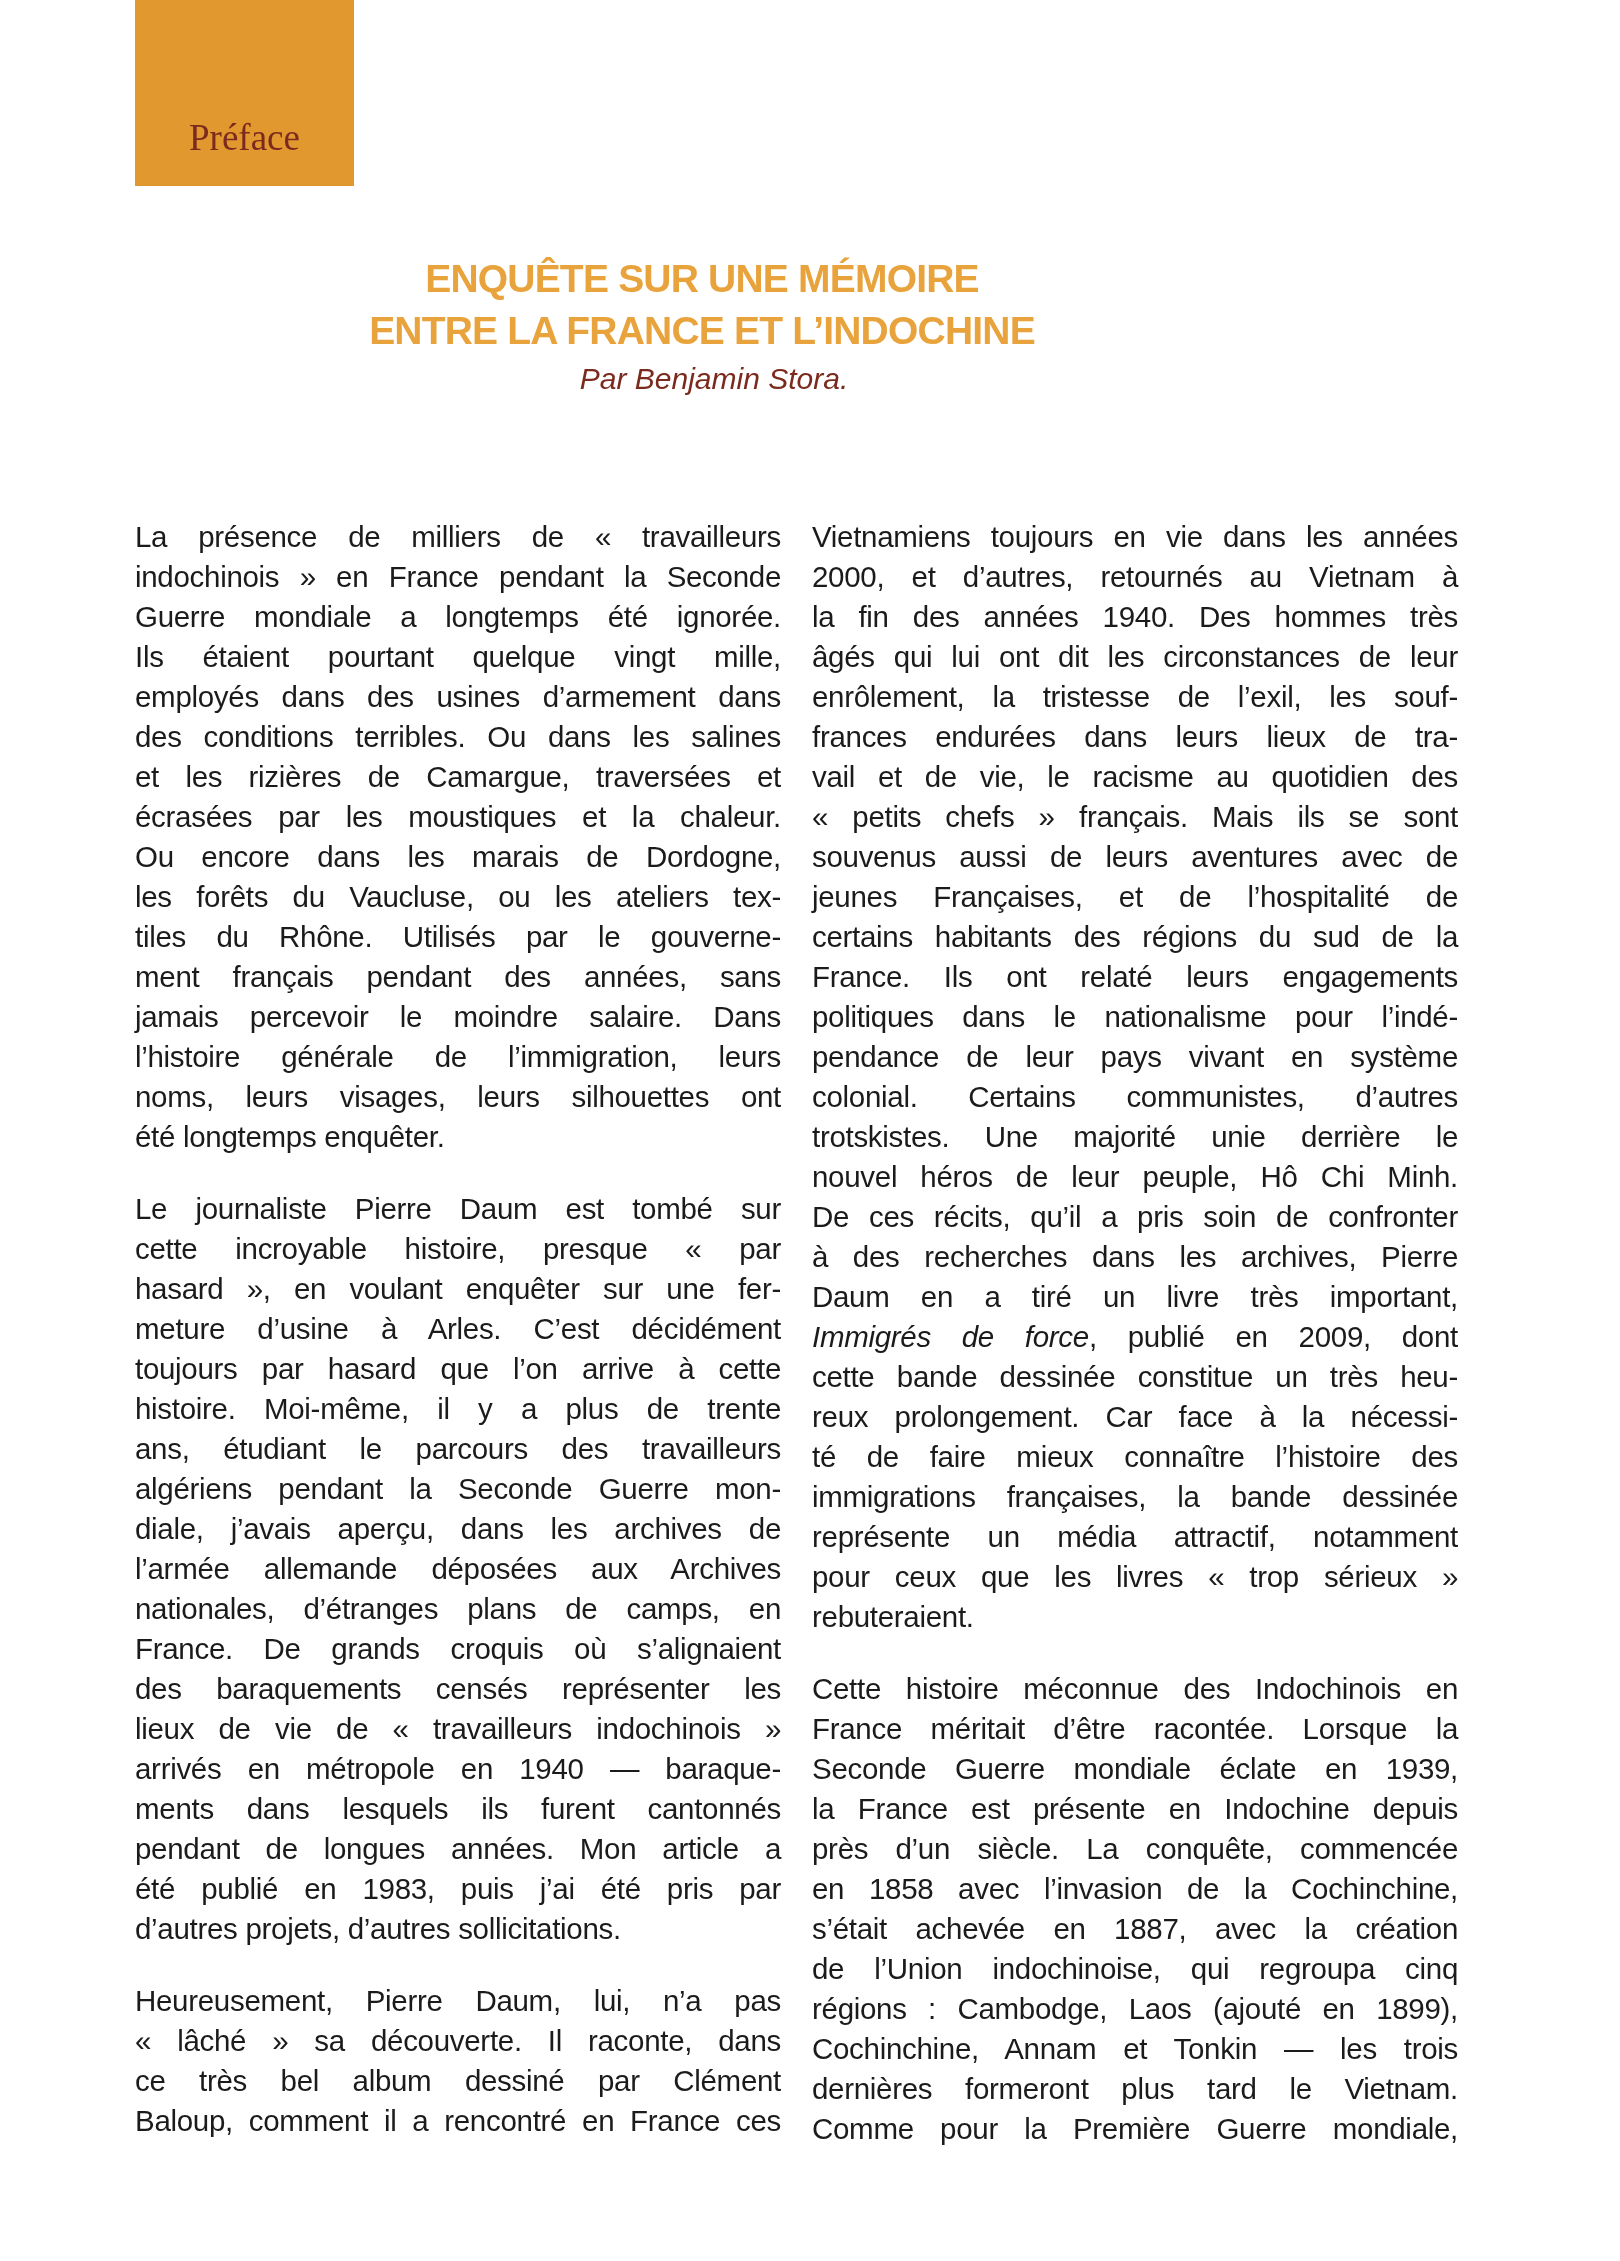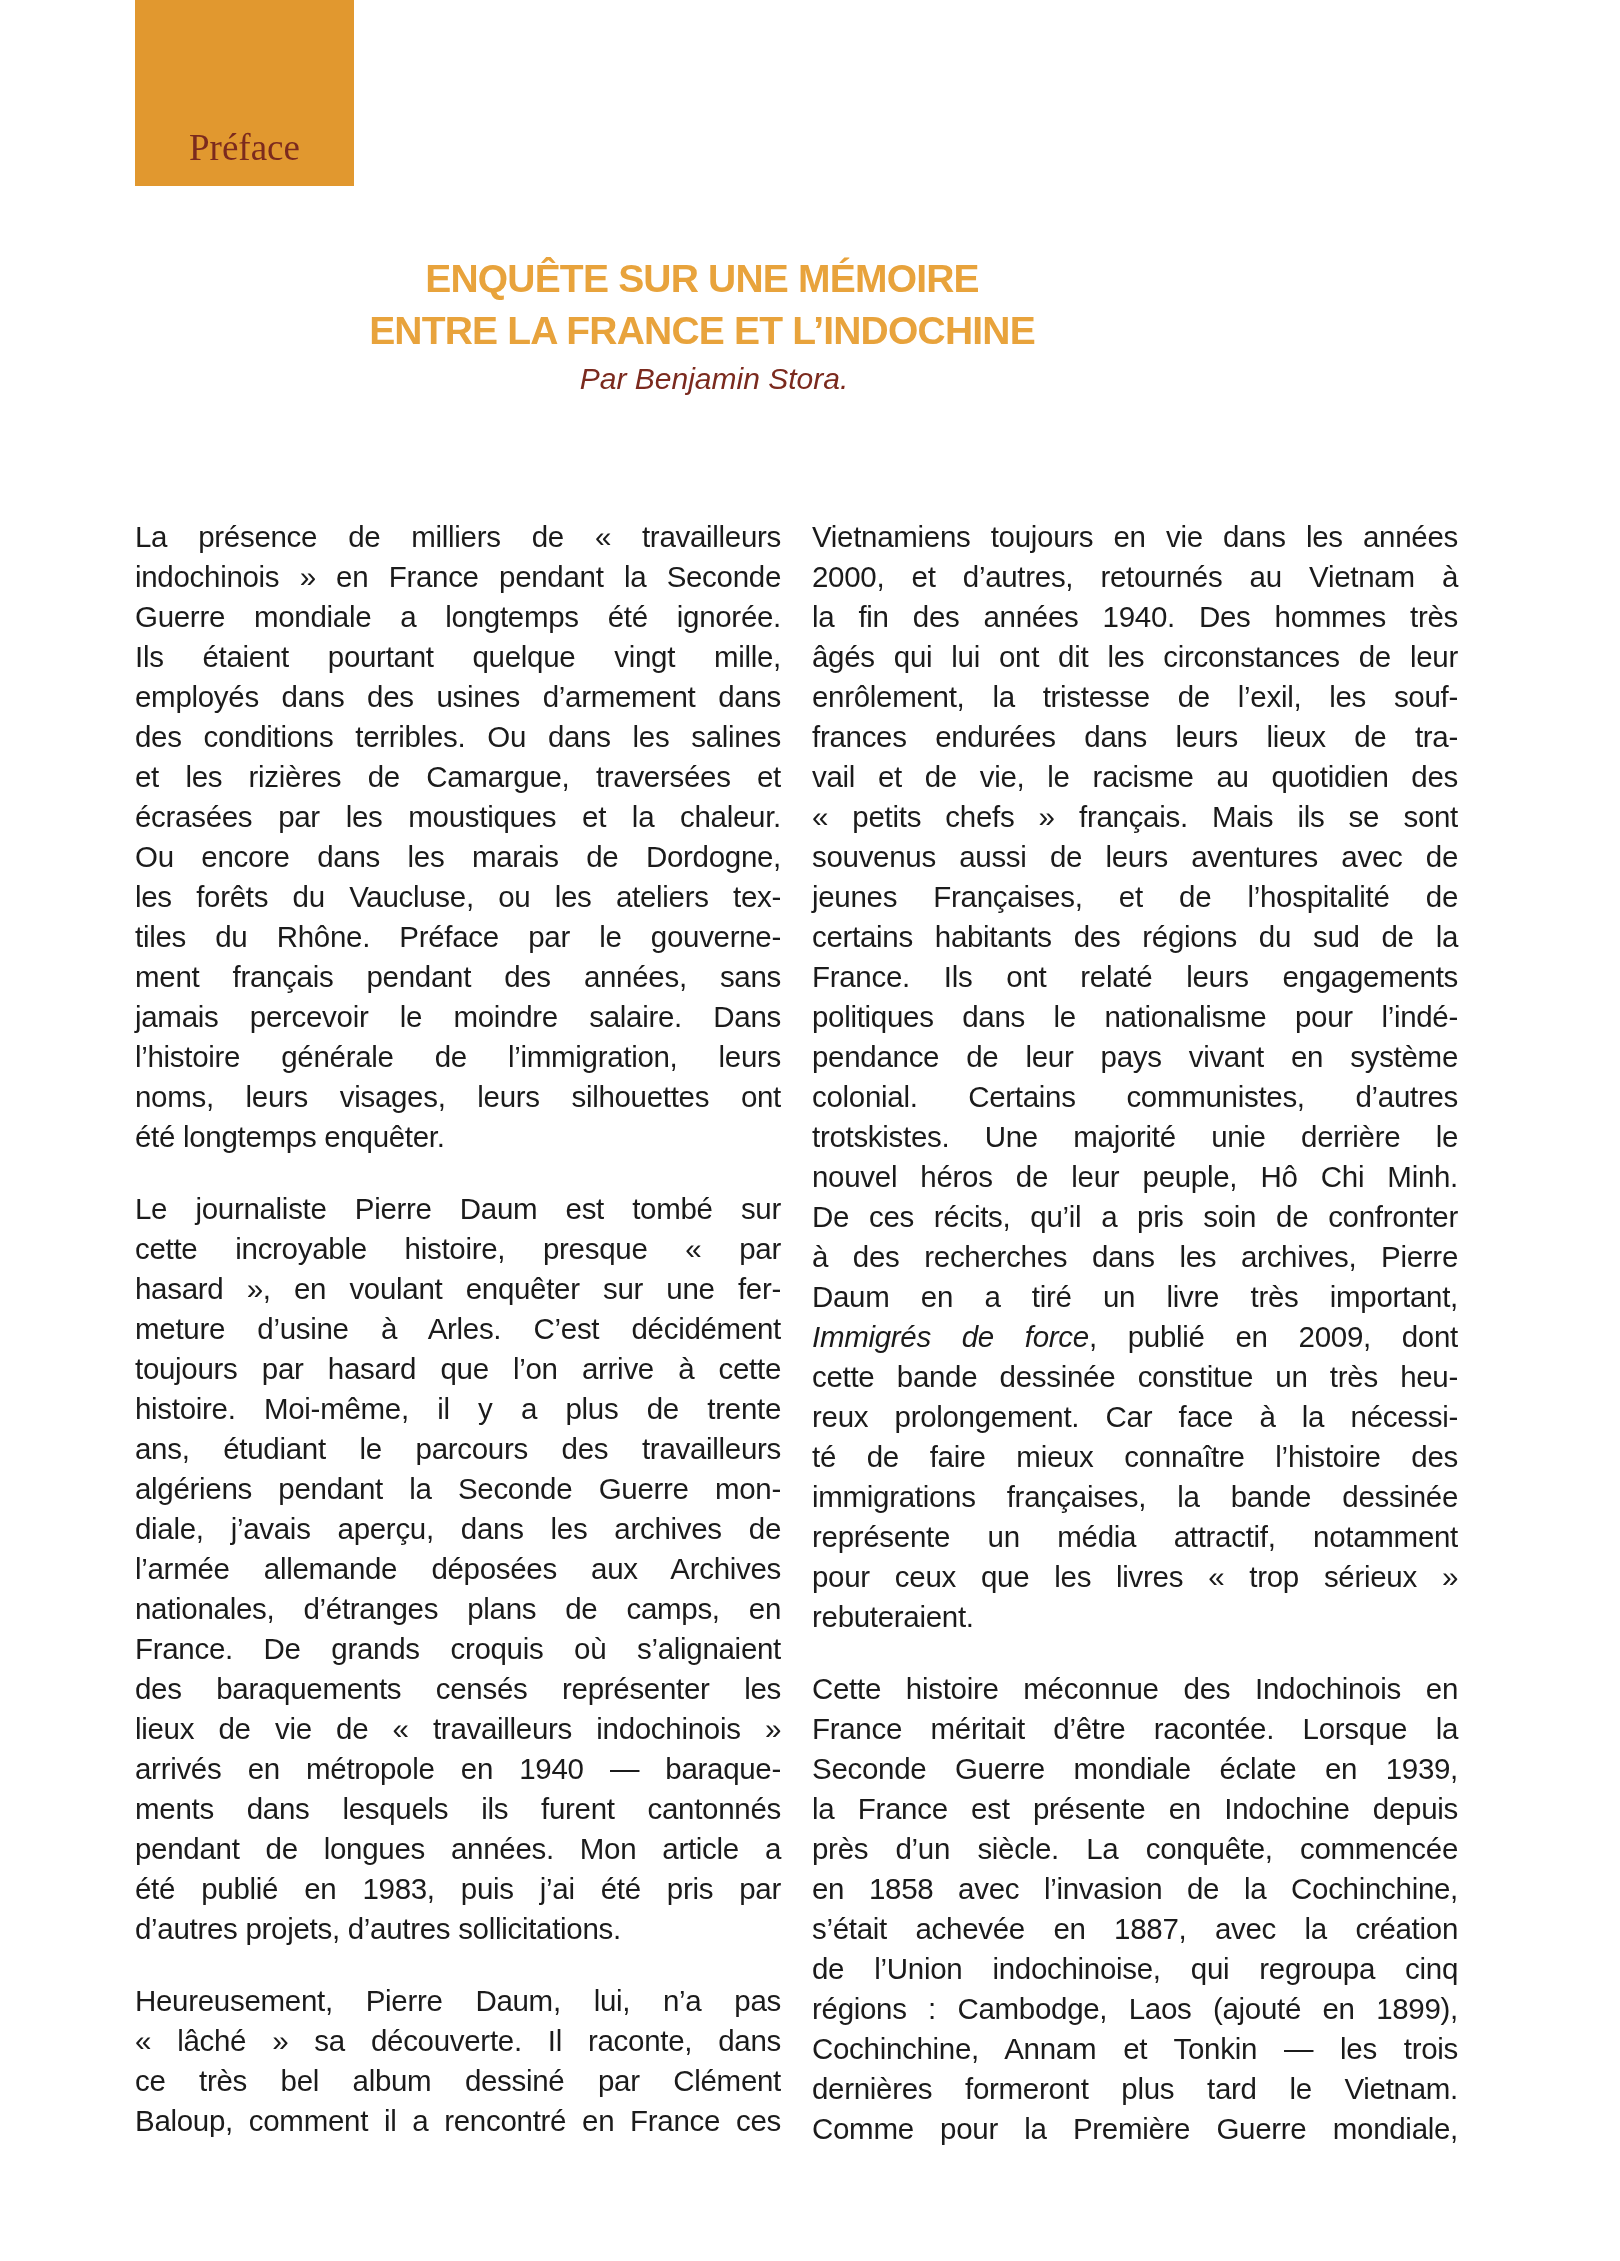--- a/index.html
+++ b/index.html
@@ -22,21 +22,21 @@
     position: absolute;
     left: 135px;
     top: 0;
     width: 219px;
     height: 186px;
     background: #E1982F;
     display: flex;
     align-items: flex-end;
     justify-content: center;
     box-sizing: border-box;
-    padding-bottom: 20px;
+    padding-bottom: 30px;
   }
   .tab-label {
     font-family: "Liberation Serif", serif;
     font-size: 37px;
     line-height: 1;
     color: #7B2A1E;
   }
   
   .title-block {
     position: absolute;
@@ -109,21 +109,21 @@
           <div class="line">La présence de milliers de « travailleurs</div>
           <div class="line">indochinois » en France pendant la Seconde</div>
           <div class="line">Guerre mondiale a longtemps été ignorée.</div>
           <div class="line">Ils étaient pourtant quelque vingt mille,</div>
           <div class="line">employés dans des usines d’armement dans</div>
           <div class="line">des conditions terribles. Ou dans les salines</div>
           <div class="line">et les rizières de Camargue, traversées et</div>
           <div class="line">écrasées par les moustiques et la chaleur.</div>
           <div class="line">Ou encore dans les marais de Dordogne,</div>
           <div class="line">les forêts du Vaucluse, ou les ateliers tex-</div>
-          <div class="line">tiles du Rhône. Préface par le gouverne-</div>
+          <div class="line">tiles du Rhône. Utilisés par le gouverne-</div>
           <div class="line">ment français pendant des années, sans</div>
           <div class="line">jamais percevoir le moindre salaire. Dans</div>
           <div class="line">l’histoire générale de l’immigration, leurs</div>
           <div class="line">noms, leurs visages, leurs silhouettes ont</div>
           <div class="line end">été longtemps enquêter.</div>
         </div>
         <div class="para gap">
           <div class="line">Le journaliste Pierre Daum est tombé sur</div>
           <div class="line">cette incroyable histoire, presque « par</div>
           <div class="line">hasard », en voulant enquêter sur une fer-</div>

